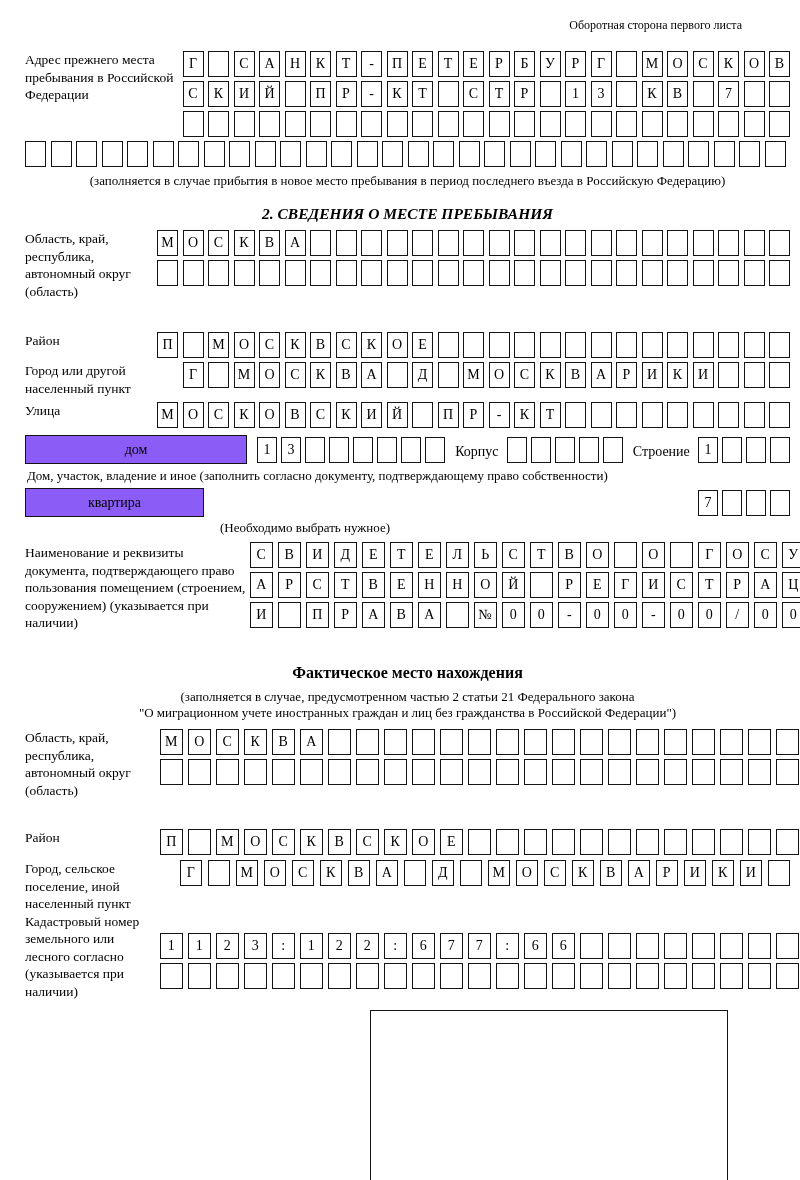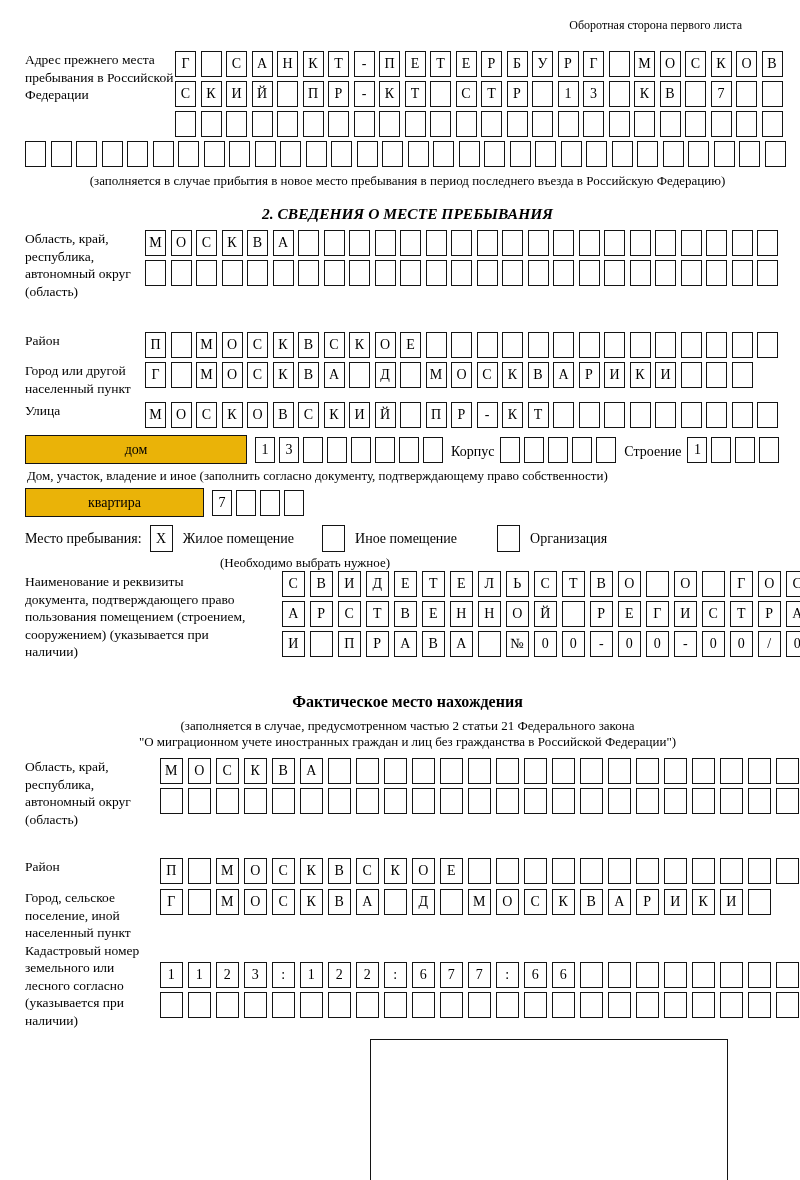--- a/index.html
+++ b/index.html
@@ -6,21 +6,21 @@
   body {
     width:800px; height:1180px;
     font-family:"Liberation Serif","DejaVu Serif",serif;
     color:#000;
     overflow:hidden;
   }
   .page { padding:14px 10px 0 25px; box-sizing:border-box; }
 
   .hdr { text-align:right; font-size:12px; padding-right:48px; margin-top:4px; }
 
-  .frow { display:flex; align-items:flex-start; }
+  .frow { display:flex; align-items:flex-start;justify-content:space-between; }
   .lbl { font-size:13.5px; line-height:1.3; flex:none; }
   .lbl.w150 { width:150px; }
   .lbl.w120 { width:120px; }
   .lbl.w135 { width:135px; }
   .lbl.w225 { width:225px; padding-top:2px; }
 
   .cellcol { display:flex; flex-direction:column; row-gap:4px; }
 
   .cellrow { display:flex; gap:4.5px; flex:none; }
   .cell {
@@ -34,21 +34,21 @@
   .wide { gap:5.5px; }
   .house-cells .cell { width:20px; }
   .house-cells { gap:4px; }
 
   .note { text-align:center; font-size:13px; }
   .h2 { text-align:center; font-size:15.5px; font-weight:bold; }
 
   .bigbox {
     box-sizing:border-box; border:1.7px solid #141414;
     height:29px; display:inline-flex; align-items:center; justify-content:center;
-    font-size:14px; background:#eab308; flex:none;
+    font-size:14px; background:#8b5cf6; flex:none;
   }
   .inline-lbl { font-size:14px; padding:4px 6px 0 8px; flex:none; }
 
   .caption { font-size:13px; margin:4px 0 2px 2px; }
 
   .stay { display:flex; align-items:center; font-size:14px; margin-top:8px; }
   .stay .cellrow { margin:0 10px 0 8px; }
   .stay .cell { width:23px; height:27px; }
 
   .stamp-box {
@@ -367,38 +367,23 @@
   <div class="frow" style="margin-top:4px; align-items:center;">
     <div class="bigbox" style="width:179px;">квартира</div>
     <div class="cellrow house-cells" style="margin-left:8px;">
         <span class="cell">7</span>
         <span class="cell"></span>
         <span class="cell"></span>
         <span class="cell"></span>
       </div>
   </div>
 
-  <div class="stay">
-    <span>Место пребывания:</span>
-    <span class="cellrow">
-        <span class="cell">X</span>
-      </span>
-    <span>Жилое помещение</span>
-    <span class="cellrow" style="margin-left:28px;">
-        <span class="cell"></span>
-      </span>
-    <span>Иное помещение</span>
-    <span class="cellrow" style="margin-left:40px;">
-        <span class="cell"></span>
-      </span>
-    <span>Организация</span>
-  </div>
   <div class="note" style="width:560px; margin-top:3px;">(Необходимо выбрать нужное)</div>
 
-  <div class="frow" style="min-height:118px;gap:32px;">
+  <div class="frow" style="margin-top:6px; min-height:118px;">
     <div class="lbl w225">Наименование и реквизиты документа, подтверждающего право пользования помещением (строением, сооружением) (указывается при наличии)</div>
     <div class="cellcol">
       <div class="cellrow wide">
           <span class="cell">С</span>
           <span class="cell">В</span>
           <span class="cell">И</span>
           <span class="cell">Д</span>
           <span class="cell">Е</span>
           <span class="cell">Т</span>
           <span class="cell">Е</span>

